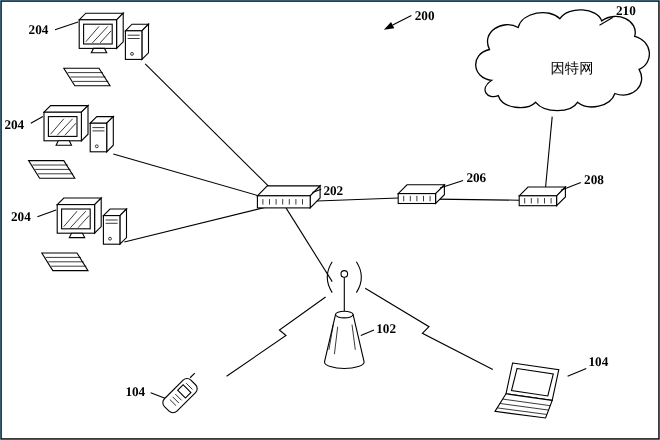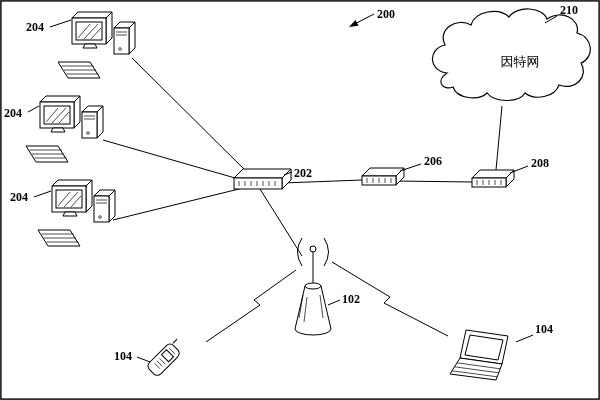--- a/index.html
+++ b/index.html
@@ -1,19 +1,19 @@
 <!DOCTYPE html>
 <html><head>
 <meta charset="utf-8">
 <style>
   html,body { margin:0; padding:0; background:#fff; }
   .canvas {
     position:relative;
     width:600px; height:400px;
-    background:#737373;
+    background:#7dd3fc;
     font-family:"Liberation Serif", serif;
     text-align:center;
   }
   svg { position:absolute; left:0; top:0; }
   .shape  { fill:#ffffff; stroke:#000000; stroke-width:1; }
   .shape2 { fill:#ffffff; stroke:#000000; stroke-width:1.2; }
   .ln     { fill:none; stroke:#000000; stroke-width:1; }
   .hatch  { fill:none; stroke:#000000; stroke-width:0.7; }
   .refnum { font:bold 12px "Liberation Serif", serif; fill:#000; }
   .cjk    { font:13px "DejaVu Sans", sans-serif; fill:#000; }

